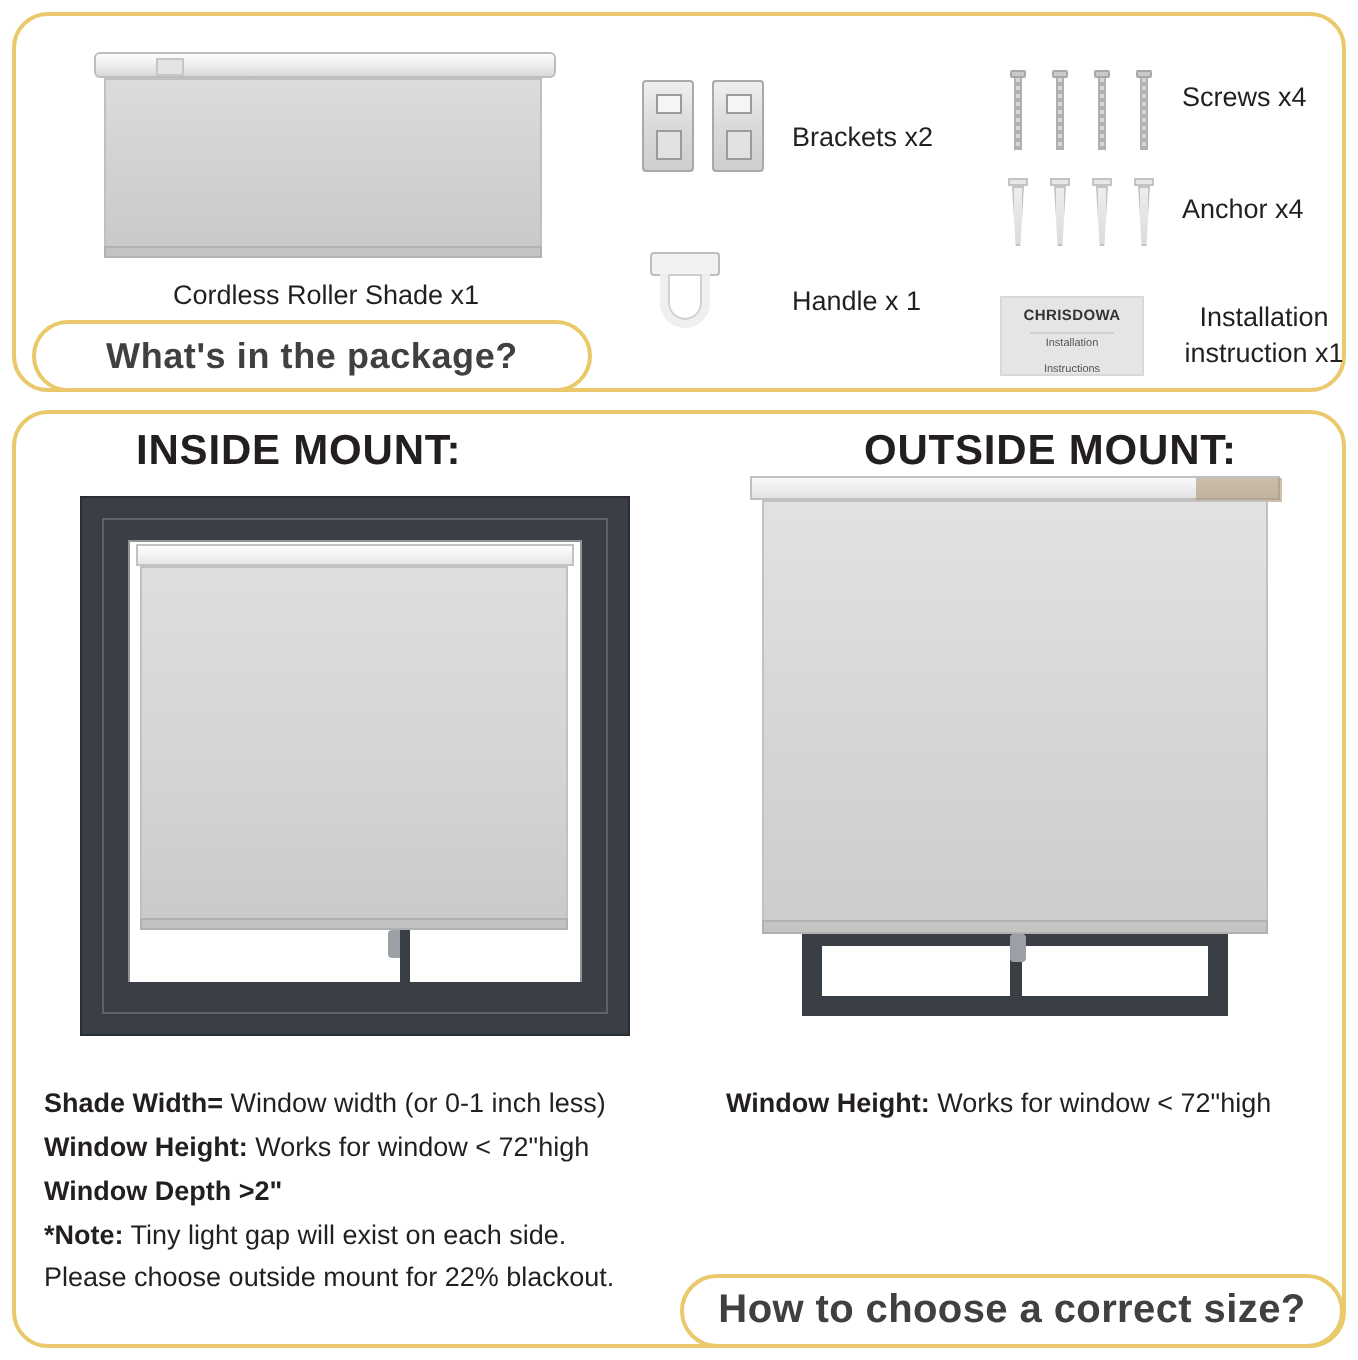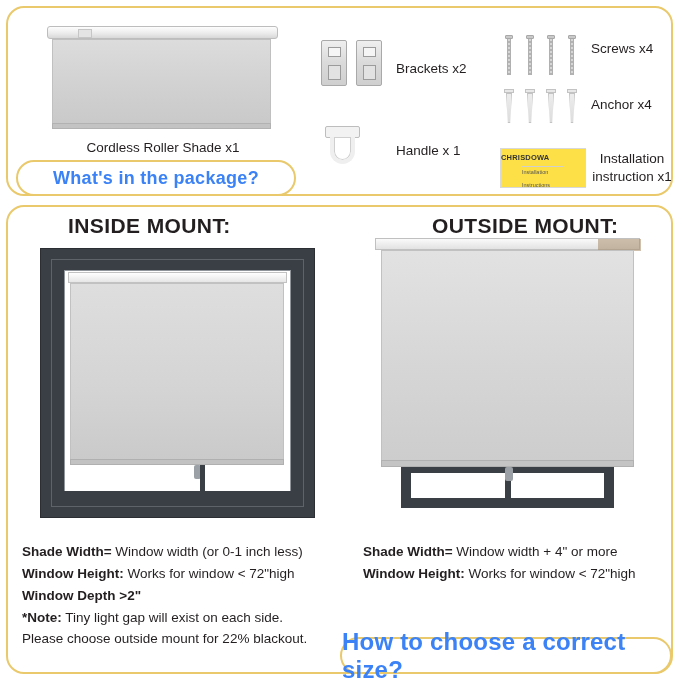--- a/index.html
+++ b/index.html
@@ -41,36 +41,36 @@
   .ribbon {
     position: absolute;
     border: 2px solid #e9c96b;
     border-radius: 22px;
     background: #ffffff;
     display: flex;
     align-items: center;
     justify-content: center;
     box-sizing: border-box;
     font-weight: bold;
-    color: #3b82f6;
+    color: #404040;
   }
   #ribbon-package {
     left: 16px;
     top: 160px;
     width: 280px;
     height: 36px;
     font-size: 18px;
     letter-spacing: 0.3px;
   }
   #ribbon-size {
     left: 340px;
     top: 637px;
     width: 332px;
     height: 37px;
-    font-size: 24px;
+    font-size: 20px;
     letter-spacing: 0.2px;
   }
 
   
   .shade-figure {
     position: absolute;
     left: 36px;
     top: 18px;
     width: 235px;
     height: 105px;
@@ -253,25 +253,26 @@
   #anchor-2 { left: 517px; top: 81px; }
   #anchor-3 { left: 538px; top: 81px; }
   #anchor-4 { left: 559px; top: 81px; }
   #caption-anchor { left: 583px; top: 89px; }
 
   
   .manual {
     position: absolute;
     left: 492px;
     top: 140px;
-    width: 86px;
+    width: 72px;
     height: 40px;
-    background: #fde047;
+    background: #e5e5e5;
     border: 1px solid #d8d8d8;
     box-sizing: border-box;
+    text-align: center;
     padding-top: 4px;
   }
   .manual-brand {
     font-size: 7.5px;
     font-weight: bold;
     color: #333;
     letter-spacing: 0.2px;
   }
   .manual-line {
     margin: 4px auto 0;
@@ -555,17 +556,16 @@
 
 <div class="textblock" id="inside-text">
   <div class="line"><span class="lbl">Shade Width=</span><span> Window width (or 0-1 inch less)</span></div>
   <div class="line"><span class="lbl">Window Height:</span><span> Works for window &lt; 72"high</span></div>
   <div class="line"><span class="lbl">Window Depth &gt;2"</span><span></span></div>
   <div class="line"><span class="lbl">*Note:</span><span> Tiny light gap will exist on each side.</span></div>
   <div class="line"><span>Please choose outside mount for 22% blackout.</span></div>
 </div>
 
 <div class="textblock" id="outside-text">
-  <div class="line"><span class="lbl">Shade Width=</span><span> Window width + 4" or more</span></div>
   <div class="line"><span class="lbl">Window Height:</span><span> Works for window &lt; 72"high</span></div>
 </div>
 
 <div class="ribbon" id="ribbon-size">How to choose a correct size?</div>
 
 </body></html>

